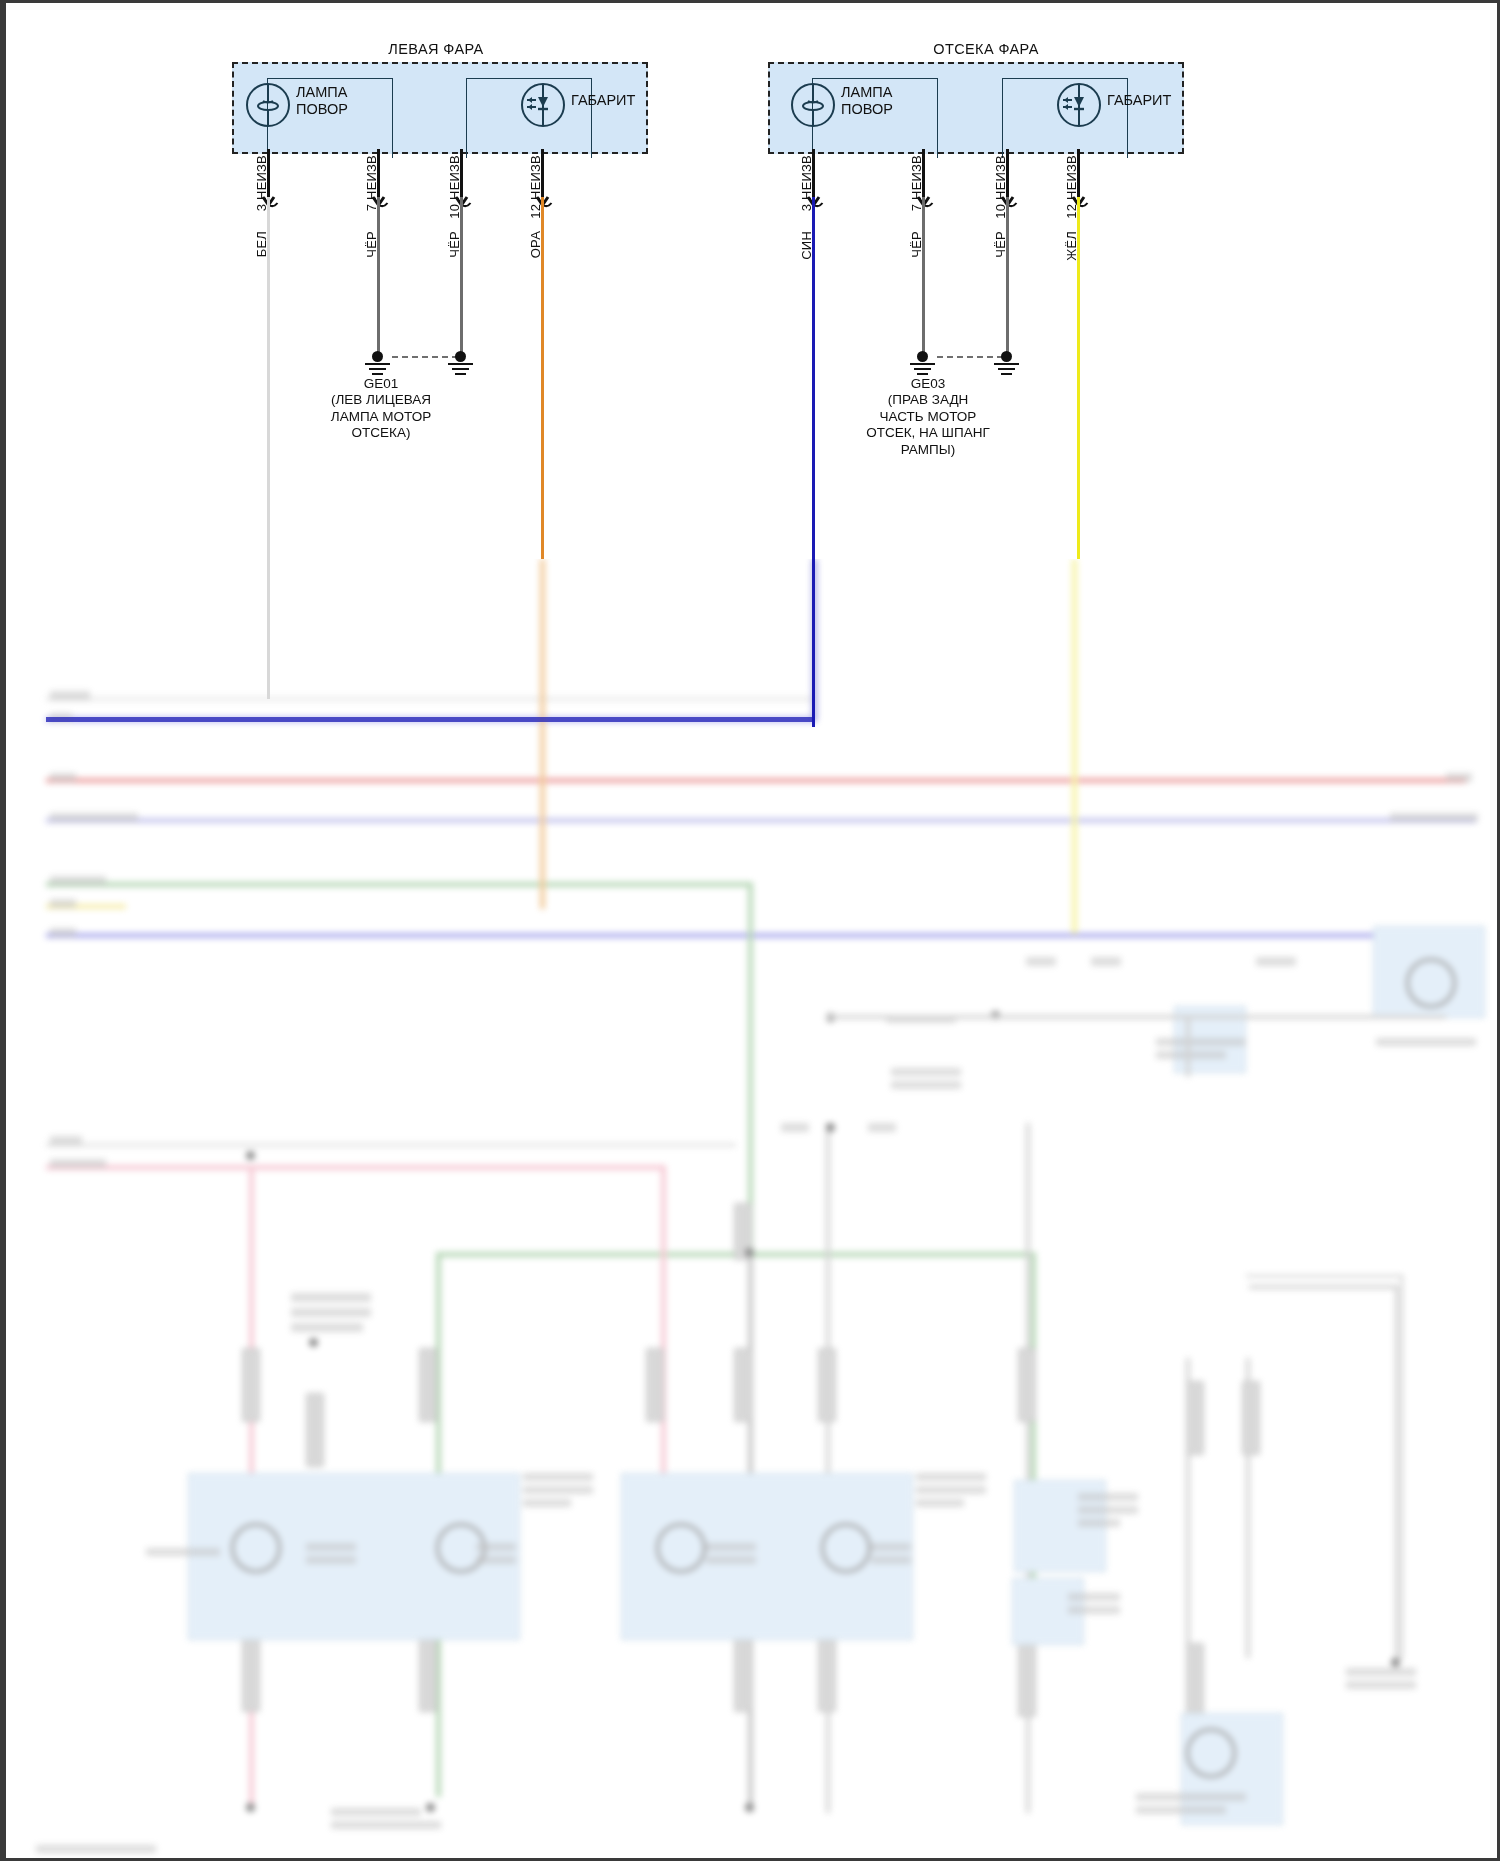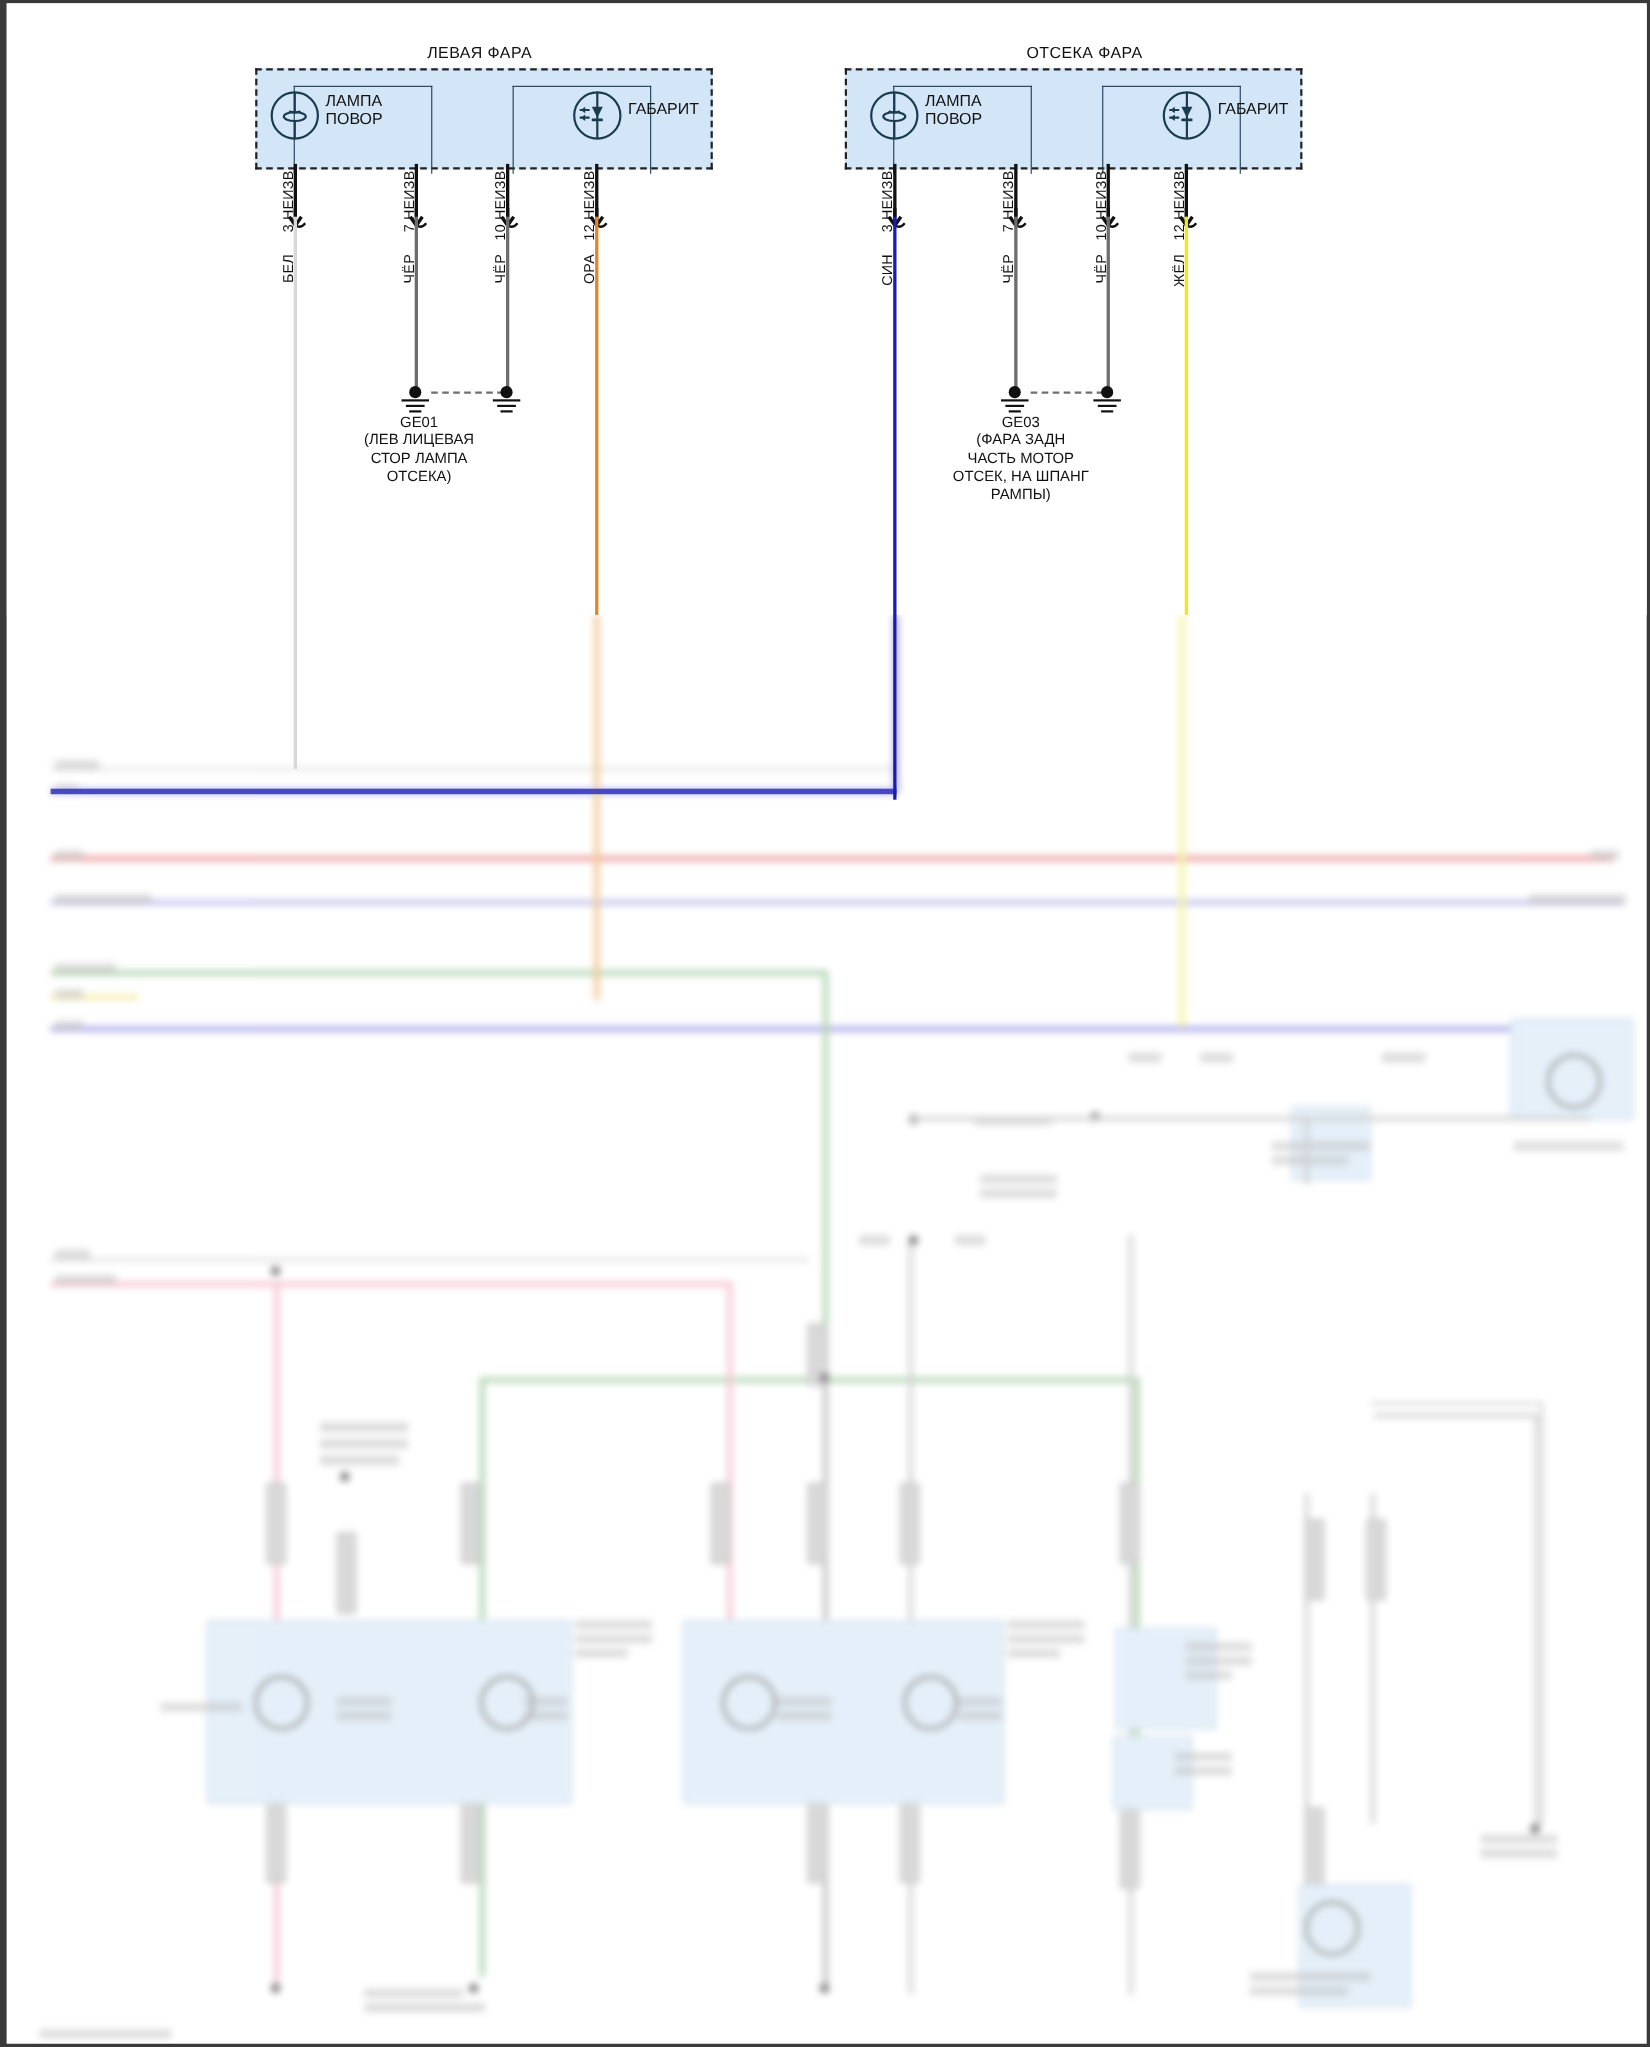--- a/index.html
+++ b/index.html
@@ -301,21 +301,21 @@
 
     <div class="gnd-dash" style="left:386px;top:353px;width:66px;"></div>
 
     <div class="gnd-dot" style="left:449px;top:348px;"></div>
     <div class="gnd-b1" style="left:442px;top:360px;width:25px;"></div>
     <div class="gnd-b2" style="left:446px;top:365px;width:17px;"></div>
     <div class="gnd-b3" style="left:449px;top:370px;width:11px;"></div>
 
     <div class="gnd-text" style="left:275px;top:373px;width:200px;">GE01</div>
     <div class="gnd-text" style="left:275px;top:389px;width:200px;">(ЛЕВ ЛИЦЕВАЯ
-СТОР ЛАМПА
+ЛАМПА МОТОР
 ОТСЕКА)</div>
 
     <div class="hl-title" style="left:780px;top:38px;width:400px;">ОТСЕКА ФАРА</div>
 
     <div class="hl-box" style="left:762px;top:59px;width:416px;height:92px;"></div>
 
     <div class="inner-rect" style="left:806px;top:75px;width:126px;height:80px;"></div>
     <div class="inner-rect" style="left:996px;top:75px;width:126px;height:80px;"></div>
 
     <svg class="sym" style="left:783px;top:78px;" width="48" height="48" viewBox="0 0 48 48">
@@ -390,21 +390,21 @@
     <div class="gnd-b3" style="left:911px;top:370px;width:11px;"></div>
 
     <div class="gnd-dash" style="left:931px;top:353px;width:66px;"></div>
 
     <div class="gnd-dot" style="left:995px;top:348px;"></div>
     <div class="gnd-b1" style="left:988px;top:360px;width:25px;"></div>
     <div class="gnd-b2" style="left:992px;top:365px;width:17px;"></div>
     <div class="gnd-b3" style="left:995px;top:370px;width:11px;"></div>
 
     <div class="gnd-text" style="left:812px;top:373px;width:220px;">GE03</div>
-    <div class="gnd-text" style="left:812px;top:389px;width:220px;">(ФАРА ЗАДН
+    <div class="gnd-text" style="left:812px;top:389px;width:220px;">(ПРАВ ЗАДН
 ЧАСТЬ МОТОР
 ОТСЕК, НА ШПАНГ
 РАМПЫ)</div>
 
     <div class="wire" style="left:40px;top:714px;width:769px;height:5px;background:#1a1ab4;opacity:.75;"></div>
 
   </div>
 
 </div>
 

